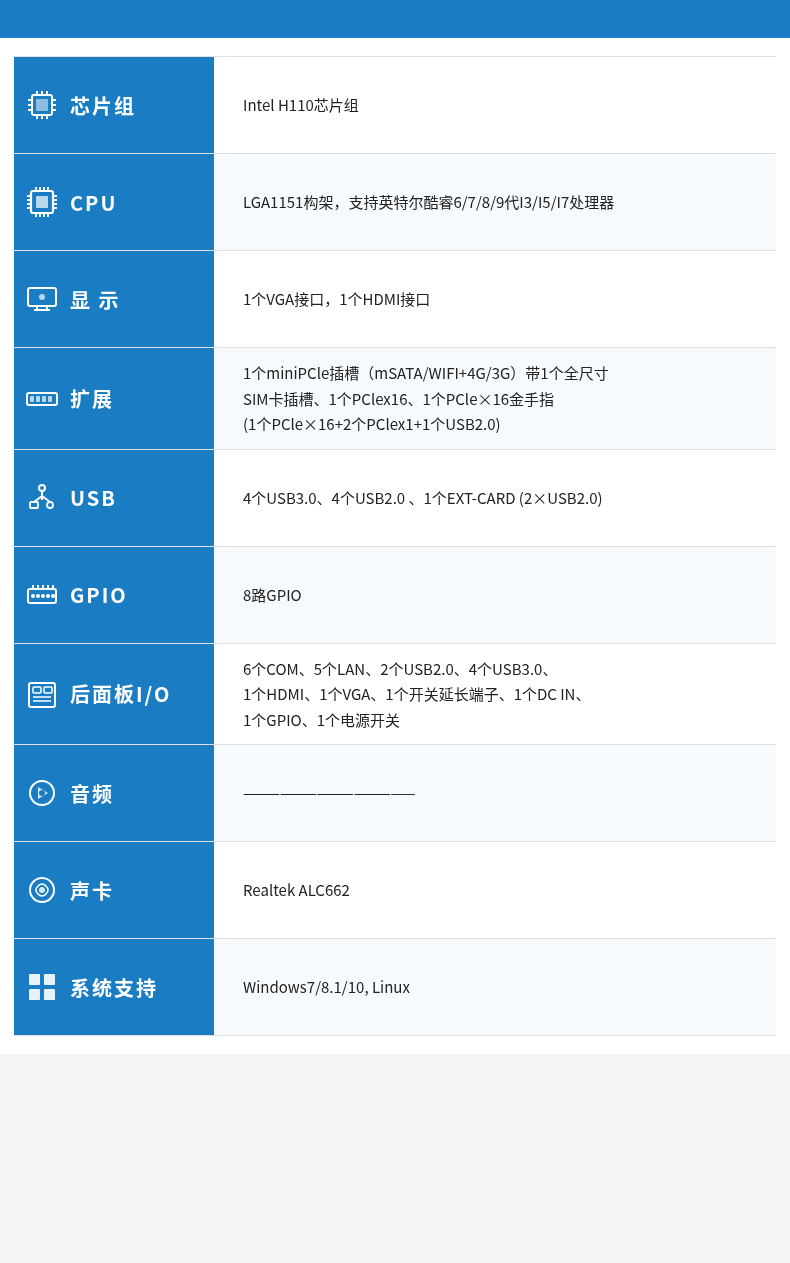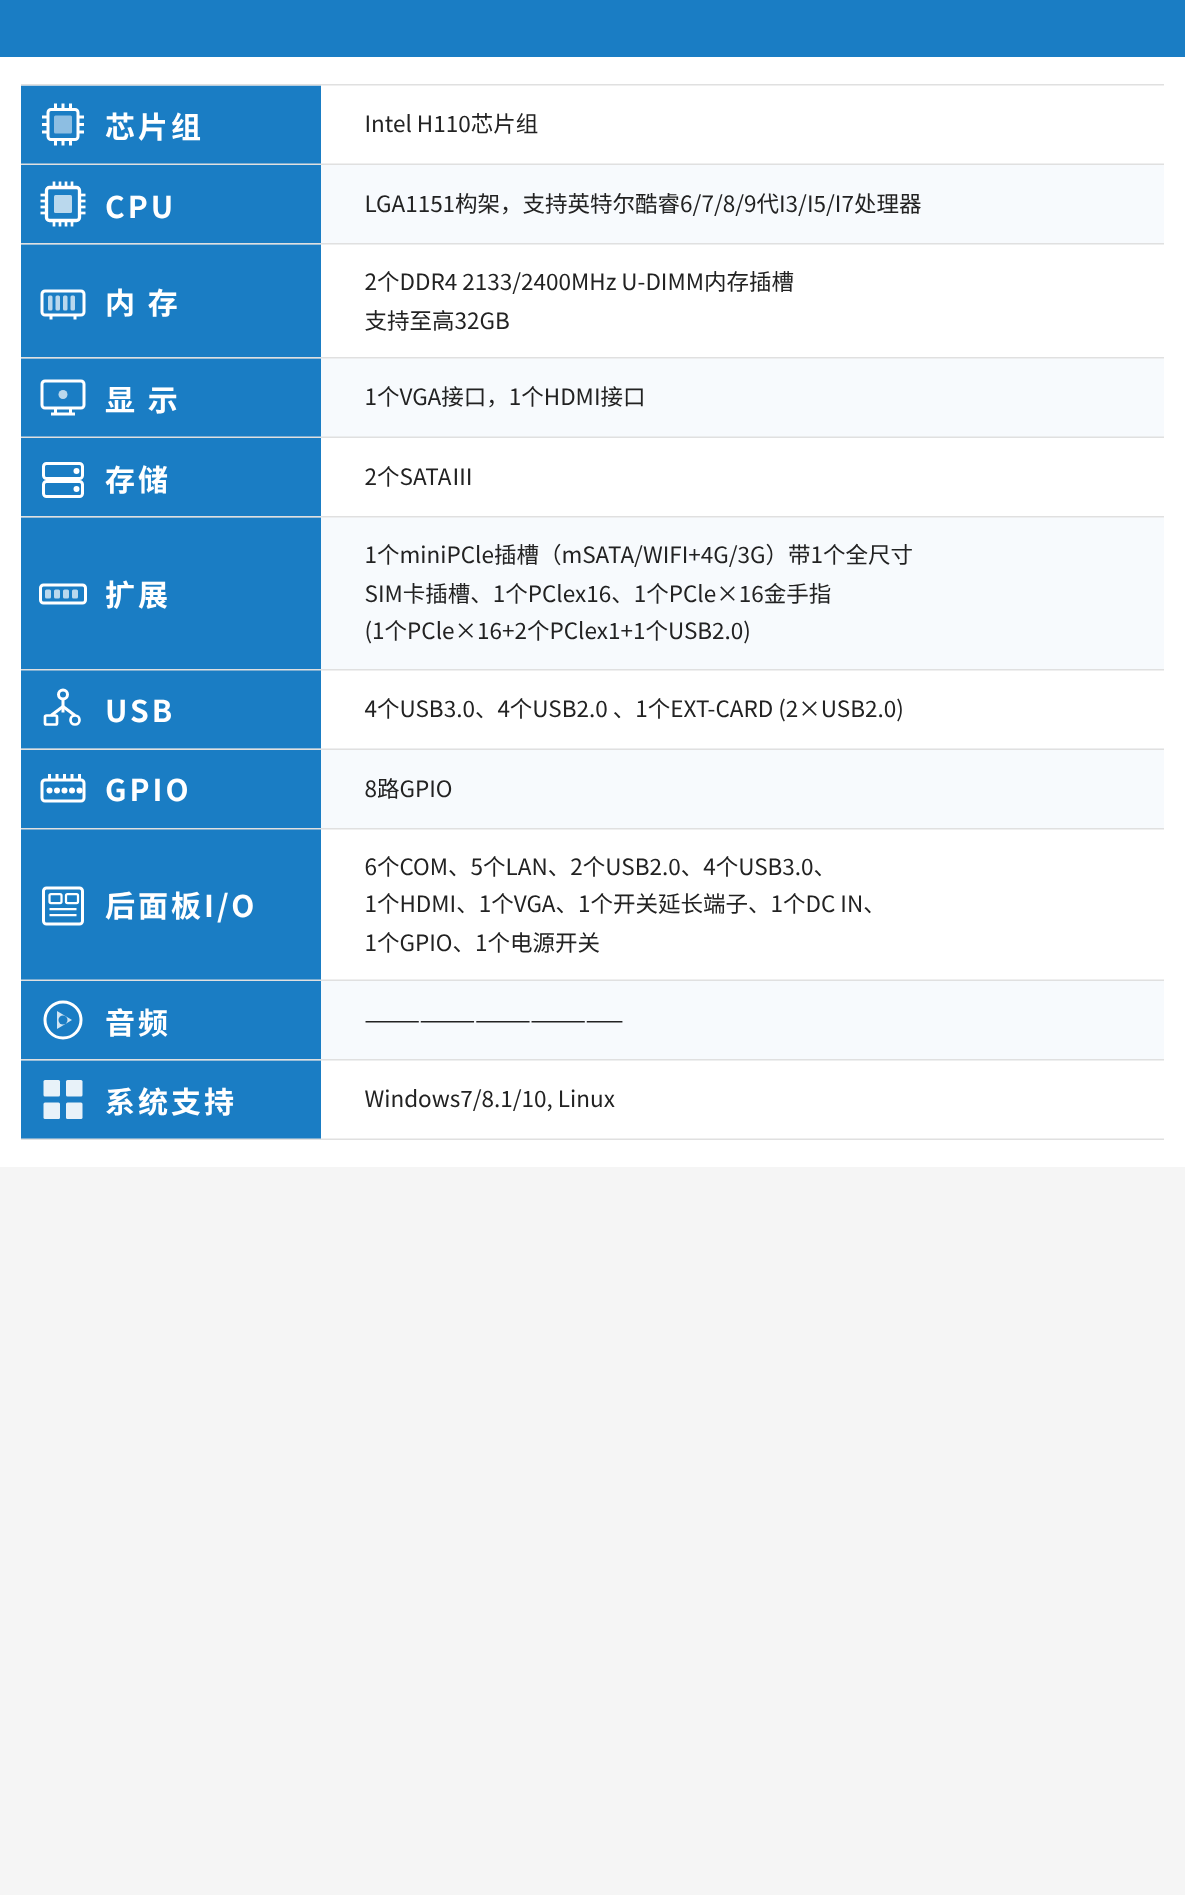--- a/index.html
+++ b/index.html
@@ -41,21 +41,21 @@
     .spec-table tr {
       border-bottom: 1px solid #e0e0e0;
     }
     .spec-table tr:first-child {
       border-top: 1px solid #e0e0e0;
     }
     .label-cell {
       background: #1a7dc4;
       width: 200px;
       min-width: 200px;
-      padding: 6px 8px;
+      padding: 28px 8px;
       vertical-align: middle;
     }
     .label-inner {
       display: flex;
       align-items: center;
       gap: 8px;
     }
     .icon-box {
       width: 40px;
       height: 40px;
@@ -152,66 +152,31 @@
                 <span class="label-text">CPU</span>
               </div>
             </td>
             <td class="value-cell">LGA1151构架，支持英特尔酷睿6/7/8/9代I3/I5/I7处理器</td>
           </tr>
           <tr>
             <td class="label-cell">
               <div class="label-inner">
                 <div class="icon-box">
                   <svg width="36" height="36" viewBox="0 0 36 36">
-                    <rect x="4" y="11" width="28" height="16" rx="2" fill="none" stroke="#fff" stroke-width="2"></rect>
-                    <rect x="8" y="14" width="3" height="10" rx="1" fill="#fff" opacity="0.7"></rect>
-                    <rect x="13" y="14" width="3" height="10" rx="1" fill="#fff" opacity="0.7"></rect>
-                    <rect x="18" y="14" width="3" height="10" rx="1" fill="#fff" opacity="0.7"></rect>
-                    <rect x="23" y="14" width="3" height="10" rx="1" fill="#fff" opacity="0.7"></rect>
-                    <line x1="10" y1="27" x2="10" y2="30" stroke="#fff" stroke-width="2"></line>
-                    <line x1="26" y1="27" x2="26" y2="30" stroke="#fff" stroke-width="2"></line>
-                  </svg>
-                </div>
-                <span class="label-text">内 存</span>
-              </div>
-            </td>
-            <td class="value-cell">2个DDR4 2133/2400MHz U-DIMM内存插槽<br>支持至高32GB</td>
-          </tr>
-          <tr>
-            <td class="label-cell">
-              <div class="label-inner">
-                <div class="icon-box">
-                  <svg width="36" height="36" viewBox="0 0 36 36">
                     <rect x="4" y="7" width="28" height="18" rx="2" fill="none" stroke="#fff" stroke-width="2"></rect>
                     <line x1="13" y1="25" x2="13" y2="29" stroke="#fff" stroke-width="2"></line>
                     <line x1="23" y1="25" x2="23" y2="29" stroke="#fff" stroke-width="2"></line>
                     <line x1="10" y1="29" x2="26" y2="29" stroke="#fff" stroke-width="2"></line>
                     <circle cx="18" cy="16" r="3" fill="#fff" opacity="0.7"></circle>
                   </svg>
                 </div>
                 <span class="label-text">显 示</span>
               </div>
             </td>
             <td class="value-cell">1个VGA接口，1个HDMI接口</td>
-          </tr>
-          <tr>
-            <td class="label-cell">
-              <div class="label-inner">
-                <div class="icon-box">
-                  <svg width="36" height="36" viewBox="0 0 36 36">
-                    <rect x="5" y="9" width="26" height="10" rx="2" fill="none" stroke="#fff" stroke-width="2"></rect>
-                    <circle cx="27" cy="14" r="2" fill="#fff"></circle>
-                    <rect x="5" y="21" width="26" height="10" rx="2" fill="none" stroke="#fff" stroke-width="2"></rect>
-                    <circle cx="27" cy="26" r="2" fill="#fff"></circle>
-                  </svg>
-                </div>
-                <span class="label-text">存储</span>
-              </div>
-            </td>
-            <td class="value-cell">2个SATAⅢ</td>
           </tr>
           <tr>
             <td class="label-cell">
               <div class="label-inner">
                 <div class="icon-box">
                   <svg width="36" height="36" viewBox="0 0 36 36">
                     <rect x="3" y="13" width="30" height="12" rx="2" fill="none" stroke="#fff" stroke-width="2"></rect>
                     <rect x="6" y="16" width="4" height="6" rx="1" fill="#fff" opacity="0.7"></rect>
                     <rect x="12" y="16" width="4" height="6" rx="1" fill="#fff" opacity="0.7"></rect>
                     <rect x="18" y="16" width="4" height="6" rx="1" fill="#fff" opacity="0.7"></rect>
@@ -294,20 +259,35 @@
                 <span class="label-text">音频</span>
               </div>
             </td>
             <td class="value-cell">——————————————</td>
           </tr>
           <tr>
             <td class="label-cell">
               <div class="label-inner">
                 <div class="icon-box">
                   <svg width="36" height="36" viewBox="0 0 36 36">
+                    <circle cx="18" cy="18" r="12" fill="none" stroke="#fff" stroke-width="2"></circle>
+                    <path d="M14 14 Q18 10 22 14 Q26 18 22 22 Q18 26 14 22 Q10 18 14 14Z" fill="none" stroke="#fff" stroke-width="1.5"></path>
+                    <circle cx="18" cy="18" r="3" fill="#fff" opacity="0.8"></circle>
+                  </svg>
+                </div>
+                <span class="label-text">声卡</span>
+              </div>
+            </td>
+            <td class="value-cell">Realtek ALC662</td>
+          </tr>
+          <tr>
+            <td class="label-cell">
+              <div class="label-inner">
+                <div class="icon-box">
+                  <svg width="36" height="36" viewBox="0 0 36 36">
                     <rect x="5" y="5" width="11" height="11" rx="1" fill="#fff" opacity="0.9"></rect>
                     <rect x="20" y="5" width="11" height="11" rx="1" fill="#fff" opacity="0.9"></rect>
                     <rect x="5" y="20" width="11" height="11" rx="1" fill="#fff" opacity="0.9"></rect>
                     <rect x="20" y="20" width="11" height="11" rx="1" fill="#fff" opacity="0.9"></rect>
                   </svg>
                 </div>
                 <span class="label-text">系统支持</span>
               </div>
             </td>
             <td class="value-cell">Windows7/8.1/10, Linux</td>

